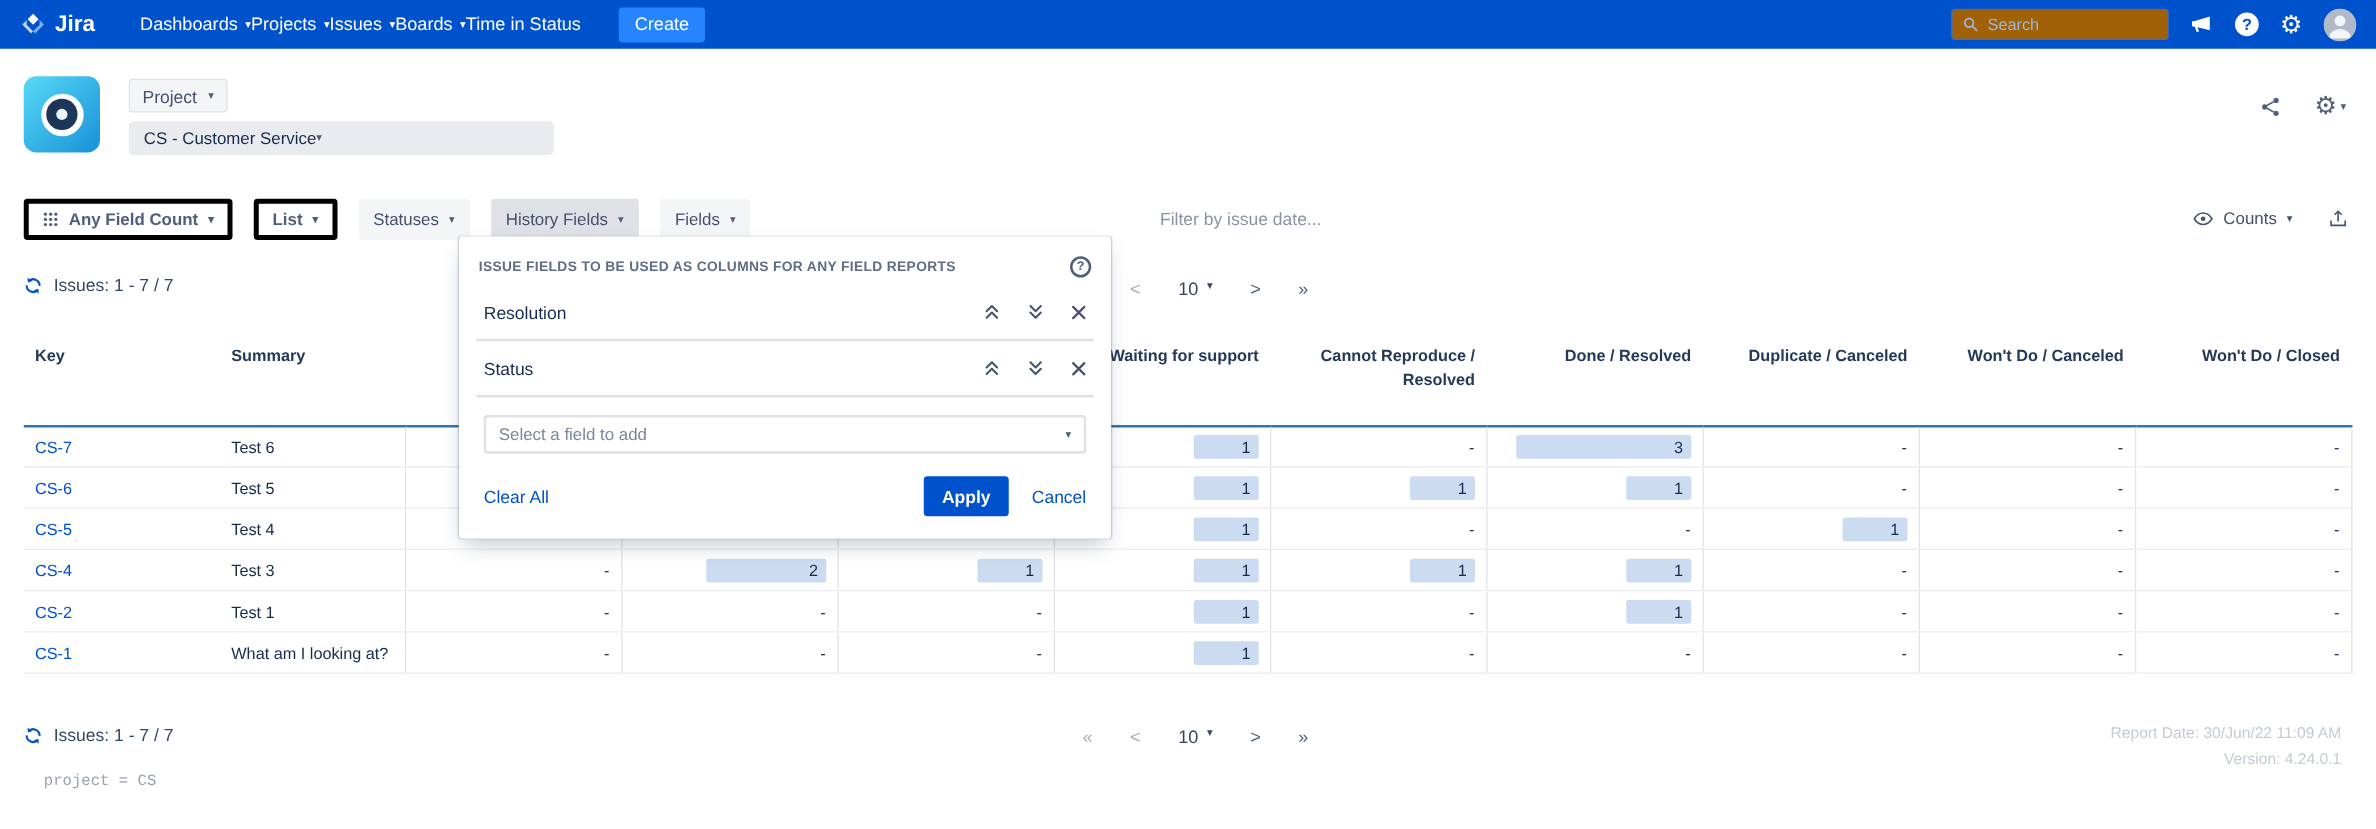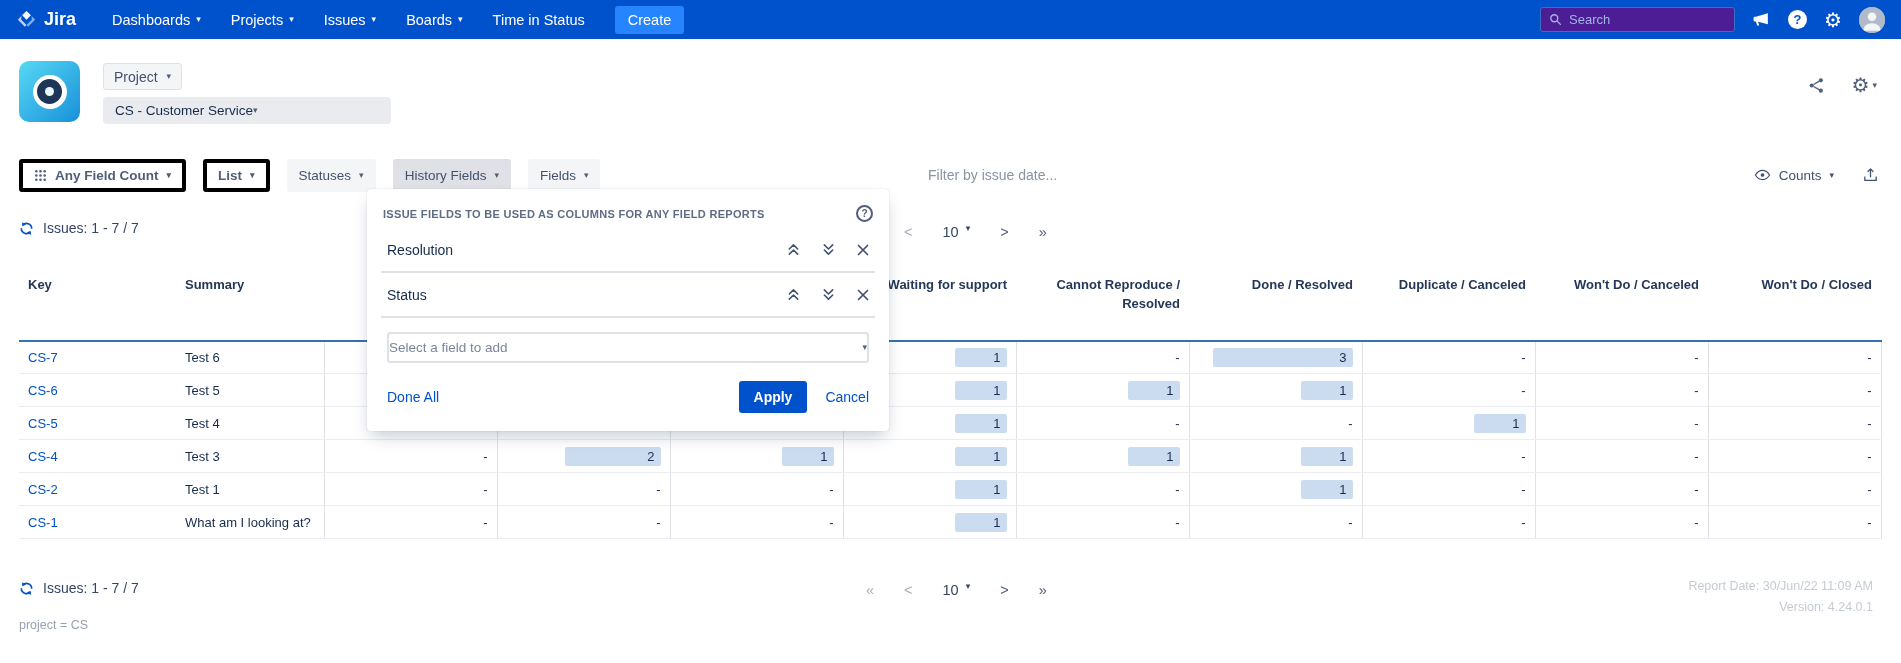--- a/index.html
+++ b/index.html
@@ -2,43 +2,43 @@
 <html><head>
 <meta charset="utf-8">
 <style>
   *{margin:0;padding:0;box-sizing:border-box;}
   body{font-family:"Liberation Sans",sans-serif;background:#fff;}
   .screen{position:relative;width:1901px;height:663px;background:#fff;overflow:hidden;}
 
   
   .navbar{position:absolute;top:0;left:0;right:0;height:39px;background:#0052CC;display:flex;align-items:center;padding:0 16px;z-index:20;}
   .brand{display:flex;align-items:center;gap:7px;color:#fff;font-size:18px;font-weight:700;margin-right:36px;cursor:pointer;}
-  .nav-menu{display:flex;align-items:center;gap:30px;}
+  .nav-menu{display:flex;align-items:center;}
   .nav-item{display:flex;align-items:center;gap:6px;color:#fff;font-size:14.5px;cursor:pointer;white-space:nowrap;}
   .chev{font-size:9px;line-height:1;}
   .nav-item .chev{color:#fff;}
   .create-btn{margin-left:30px;height:28px;padding:0 13px;background:#2684FF;color:#fff;border:none;border-radius:3px;font-size:14.5px;font-family:inherit;cursor:pointer;}
   .nav-right{margin-left:auto;display:flex;align-items:center;gap:17px;}
-  .search-box{width:195px;height:25px;background:#4c1d95;border:1px solid #3B6FC4;border-radius:3px;display:flex;align-items:center;gap:7px;padding:0 8px;justify-content:space-between;}
+  .search-box{width:174px;height:25px;background:#a16207;border:1px solid #3B6FC4;border-radius:3px;display:flex;align-items:center;gap:7px;padding:0 8px;justify-content:space-between;}
   .search-box input{flex:1;min-width:0;background:transparent;border:none;outline:none;color:#fff;font-size:13px;font-family:inherit;}
   .search-box input::placeholder{color:#9FB7E0;}
   .nav-icon{color:#fff;display:flex;align-items:center;cursor:pointer;}
   .help-circle-nav{width:19px;height:19px;background:#fff;color:#0052CC;border-radius:50%;display:flex;align-items:center;justify-content:center;font-size:13px;font-weight:700;cursor:pointer;}
   .gear-glyph{font-size:20px;line-height:1;color:#fff;cursor:pointer;}
   .avatar{width:26px;height:26px;border-radius:50%;overflow:hidden;background:#B0BAC9;cursor:pointer;display:block;}
 
   
   .project-header{position:absolute;top:39px;left:0;right:0;height:101px;background:#fff;}
   .project-avatar{position:absolute;left:19px;top:22px;width:61px;height:61px;border-radius:10px;background:linear-gradient(135deg,#57D9F5,#1890D8);display:flex;align-items:center;justify-content:center;}
   .project-avatar .ring{width:34px;height:34px;border-radius:50%;background:#fff;display:flex;align-items:center;justify-content:center;}
   .project-avatar .lens{width:25px;height:25px;border-radius:50%;background:#1D3557;display:flex;align-items:center;justify-content:center;}
   .project-avatar .dot{width:9px;height:9px;border-radius:50%;background:#E8F6FC;}
   .project-chip{position:absolute;left:103px;top:24px;height:27px;display:inline-flex;align-items:center;gap:9px;background:#F4F5F7;border:1px solid #DFE1E6;border-radius:3px;padding:0 10px;font-size:14px;color:#42526E;cursor:pointer;}
   .project-chip .chev{color:#505F79;}
-  .project-select{position:absolute;left:103px;top:58px;width:288px;height:27px;background:#E9EBEF;border-radius:4px;display:flex;align-items:center;padding:0 12px;font-size:13.5px;color:#172B4D;cursor:pointer;}
+  .project-select{position:absolute;left:103px;top:58px;width:340px;height:27px;background:#E9EBEF;border-radius:4px;display:flex;align-items:center;padding:0 12px;font-size:13.5px;color:#172B4D;cursor:pointer;}
   .project-select .chev{color:#505F79;}
   .header-actions{position:absolute;right:24px;top:36px;display:flex;align-items:center;gap:26px;}
   .action-icon{display:flex;align-items:center;gap:3px;cursor:pointer;color:#505F79;}
   .gear-gray{font-size:20px;line-height:1;color:#505F79;}
   .small-chev{font-size:9px;color:#505F79;}
 
   
   .toolbar{position:absolute;top:158px;left:0;right:0;height:34px;padding:0 19px;display:flex;align-items:center;gap:17px;}
   .btn{height:33px;border-radius:3px;display:inline-flex;align-items:center;gap:8px;font-family:inherit;font-size:13.5px;cursor:pointer;white-space:nowrap;}
   .btn-outline{background:#fff;border:4px solid #000000;color:#505F79;font-weight:700;padding:0 11px;}
@@ -67,32 +67,32 @@
   .report-table th{font-size:13px;font-weight:600;color:#253858;text-align:right;vertical-align:top;padding:4px 9px 26px;white-space:pre-line;border-bottom:2px solid #3572B0;line-height:1.45;}
   .report-table th.left{text-align:left;}
   .report-table td{height:33px;border-bottom:1px solid #EBECF0;font-size:13px;color:#172B4D;padding:0 9px;background:#fff;}
   .report-table td.num-cell{text-align:right;border-left:1px solid #DFE1E6;}
   .report-table td.num-cell:last-child{border-right:1px solid #DFE1E6;}
   .key-link{color:#0052CC;text-decoration:none;cursor:pointer;}
   .bar{display:inline-block;background:#CBDCF1;border-radius:2px;padding:2px 6px 2px 0;text-align:right;min-width:24px;}
 
   
   .report-meta{position:absolute;right:28px;top:576px;text-align:right;font-size:12.5px;color:#C4CBD4;line-height:1.7;}
-  .query-text{position:absolute;left:19px;top:618px;font-size:12.5px;color:#98A1B0;}
+  .query-text{position:absolute;left:35px;top:618px;font-size:12.5px;color:#98A1B0;font-family:Liberation Mono, monospace;}
 
   
   .popup{position:absolute;left:367px;top:189px;width:522px;background:#fff;border-radius:3px;padding:16px 14px 18px;z-index:40;
          box-shadow:0 8px 16px -4px rgba(9,30,66,.25),0 0 1px rgba(9,30,66,.31);}
   .popup-header{display:flex;justify-content:space-between;align-items:center;padding:0 2px 6px;}
   .popup-title{font-size:11px;font-weight:700;color:#5E6C84;letter-spacing:.3px;}
   .help-circle{width:17px;height:17px;border:2px solid #505F79;color:#505F79;border-radius:50%;display:flex;align-items:center;justify-content:center;font-size:10px;font-weight:700;cursor:pointer;flex:none;}
   .field-row{display:flex;justify-content:space-between;align-items:center;height:45px;border-bottom:2px solid #DFE1E6;padding:0 6px;font-size:14px;color:#172B4D;}
   .row-icons{display:flex;align-items:center;gap:22px;}
   .icon-btn{display:flex;align-items:center;cursor:pointer;}
-  .field-select{margin:14px 6px 0;height:31px;border:2px solid #DFE1E6;border-radius:3px;display:flex;align-items:center;justify-content:space-between;padding:0 0;font-size:13.5px;color:#7A869A;cursor:pointer;}
+  .field-select{margin:14px 6px 0;height:31px;border:2px solid #DFE1E6;border-radius:3px;display:flex;align-items:center;justify-content:space-between;padding:0 10px;font-size:13.5px;color:#7A869A;cursor:pointer;}
   .field-select .chev{color:#505F79;}
   .popup-footer{margin:18px 6px 0;display:flex;align-items:center;}
   .link-blue{color:#0052CC;font-size:14px;cursor:pointer;text-decoration:none;}
   .footer-spacer{flex:1;}
   .apply-btn{background:#0052CC;color:#fff;border:none;border-radius:3px;padding:8px 15px;font-size:14px;font-weight:600;font-family:inherit;cursor:pointer;}
   .cancel-link{margin-left:18px;}
 </style>
 </head>
 <body>
 
@@ -465,20 +465,20 @@
               </svg>
             </span>
           </span>
         </div>
       </div>
     <div class="field-select">
       <span>Select a field to add</span>
       <span class="chev">▾</span>
     </div>
     <div class="popup-footer">
-      <a class="link-blue">Done All</a>
+      <a class="link-blue">Clear All</a>
       <span class="footer-spacer"></span>
       <button class="apply-btn">Apply</button>
       <a class="link-blue cancel-link">Cancel</a>
     </div>
   </div>
 
 </div>
 
 </body></html>

